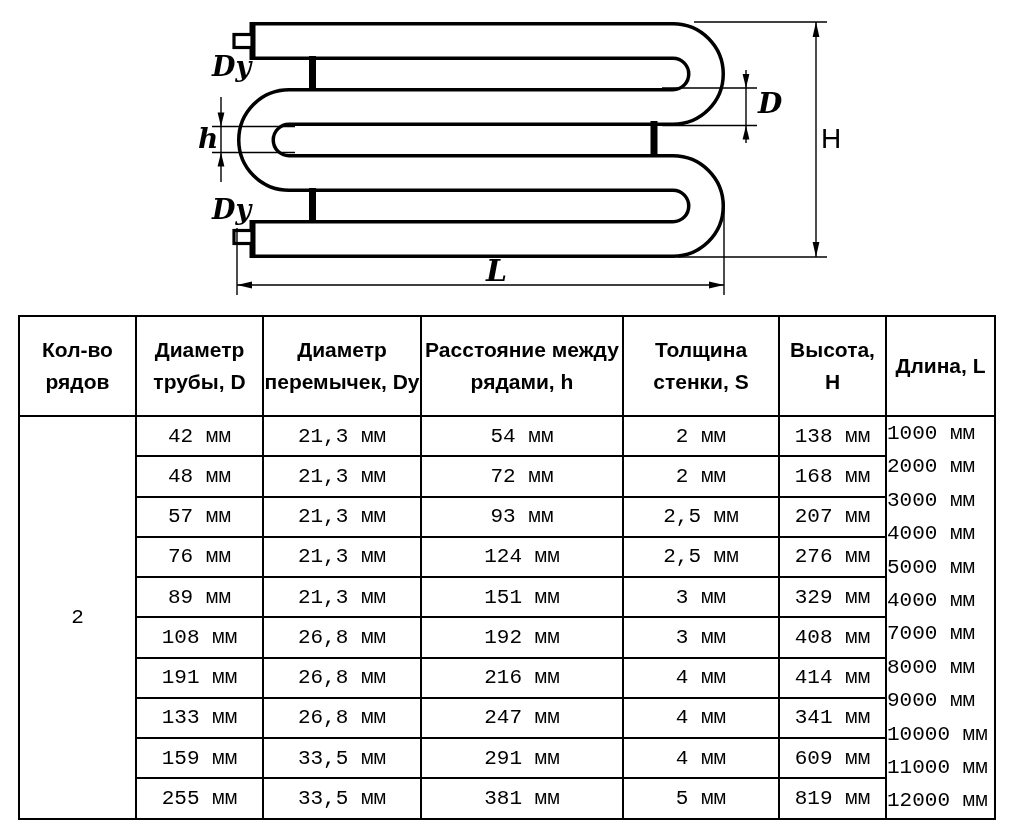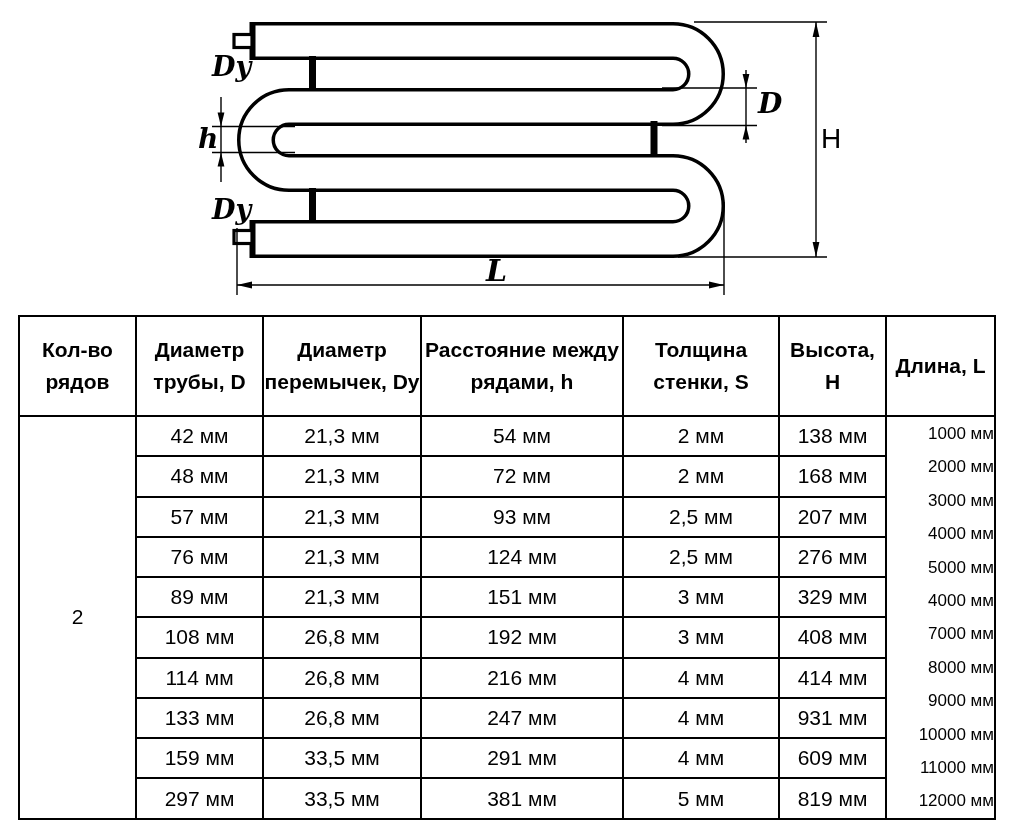--- a/index.html
+++ b/index.html
@@ -48,32 +48,33 @@
   table.spec th {
     font-weight: bold;
     font-size: 21px;
     line-height: 32px;
     white-space: pre-line;
     height: 98px;
   }
   table.spec td {
     font-size: 21px;
     height: 38px;
+    font-family: Liberation Mono, monospace;
   }
   td.rows-count {
     font-size: 22px;
   }
   td.lengths-cell {
     vertical-align: middle;
   }
   .length-line {
     height: 33.4px;
     line-height: 33.4px;
-    font-size: 17px;
-    text-align: right;
+    font-size: 21px;
+    text-align: left;
   }
 </style>
 </head>
 <body>
 
 <div class="diagram-wrap">
   <svg width="1012" height="310" viewBox="0 0 1012 310" xmlns="http://www.w3.org/2000/svg">
 
     <path d="M 253 41 H 673 A 33 33 0 0 1 673 107 H 289 A 33 33 0 0 0 289 173 H 673 A 33 33 0 0 1 673 239 H 253" fill="none" stroke="#000" stroke-width="38" stroke-linecap="butt"></path>
     <path d="M 253 41 H 673 A 33 33 0 0 1 673 107 H 289 A 33 33 0 0 0 289 173 H 673 A 33 33 0 0 1 673 239 H 253" fill="none" stroke="#fff" stroke-width="31" stroke-linecap="butt"></path>
@@ -208,42 +209,42 @@
         <td>329 мм</td>
       </tr>
       <tr>
         <td>108 мм</td>
         <td>26,8 мм</td>
         <td>192 мм</td>
         <td>3 мм</td>
         <td>408 мм</td>
       </tr>
       <tr>
-        <td>114 мм</td>
+        <td>191 мм</td>
         <td>26,8 мм</td>
         <td>216 мм</td>
         <td>4 мм</td>
         <td>414 мм</td>
       </tr>
       <tr>
         <td>133 мм</td>
         <td>26,8 мм</td>
         <td>247 мм</td>
         <td>4 мм</td>
-        <td>931 мм</td>
+        <td>341 мм</td>
       </tr>
       <tr>
         <td>159 мм</td>
         <td>33,5 мм</td>
         <td>291 мм</td>
         <td>4 мм</td>
         <td>609 мм</td>
       </tr>
       <tr>
-        <td>297 мм</td>
+        <td>255 мм</td>
         <td>33,5 мм</td>
         <td>381 мм</td>
         <td>5 мм</td>
         <td>819 мм</td>
       </tr>
     </tbody>
   </table>
 </div>
 
 </body></html>

